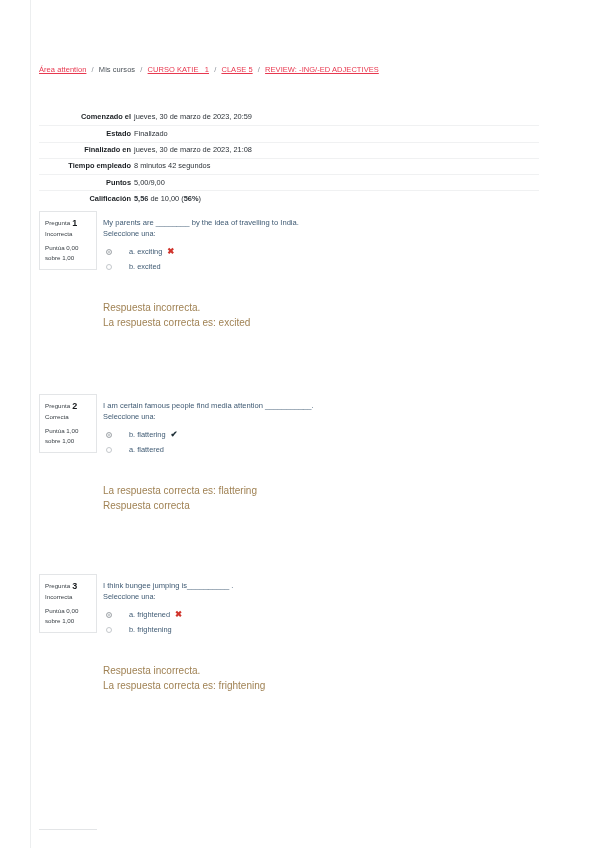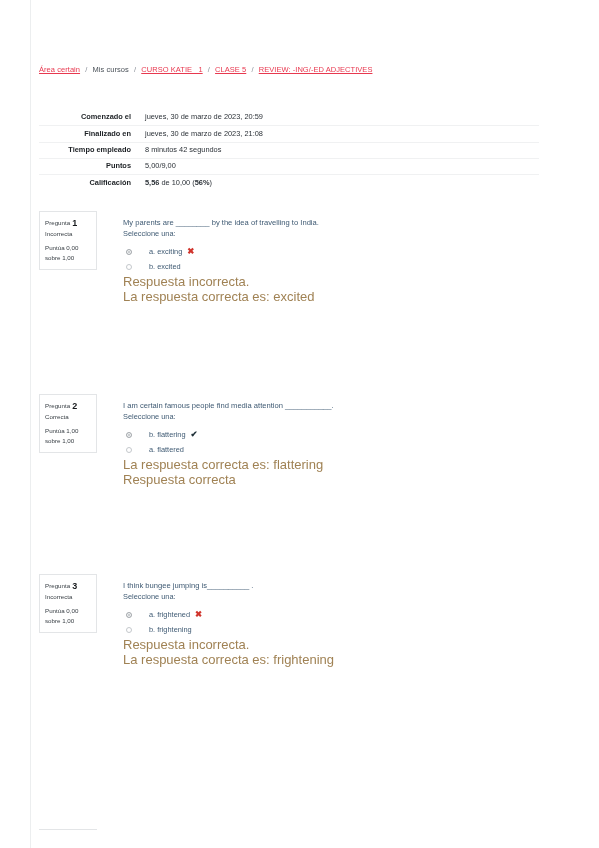--- a/index.html
+++ b/index.html
@@ -65,21 +65,21 @@
   .summary tr:first-child { border-top: none; }
   .summary td {
     padding: 2.4px 0;
     vertical-align: top;
   }
   .summary td.lbl {
     width: 92px;
     text-align: right;
     font-weight: bold;
     color: #1d2125;
-    padding-right: 14px;
+    padding-right: 3px;
     line-height: 10.5px;
   }
   .summary td.val {
     color: #2b3137;
     line-height: 10.5px;
   }
   .summary td.val b { font-weight: bold; }
 
   
   .qblock {
@@ -109,21 +109,21 @@
     font-weight: bold;
     color: #15181b;
     margin-left: 2px;
     vertical-align: -1px;
   }
   .qinfo .qstate { margin-bottom: 4px; }
   .qinfo .qgrade { line-height: 9.5px; }
 
   .qbody {
     position: absolute;
-    left: 84px;
+    left: 64px;
     top: 0;
     width: 400px;
   }
   .qtext {
     font-size: 7.6px;
     line-height: 12px;
     color: #3f5a73;
     padding-top: 6px;
   }
 
@@ -161,58 +161,63 @@
   .mark {
     margin-left: 5px;
     font-size: 8.5px;
     font-weight: bold;
     line-height: 1;
   }
   .mark.wrong { color: #d0342c; }
   .mark.right { color: #1d2e36; }
 
   .feedback {
-    font-size: 13px;
+    margin-top: 26px;
+    font-size: 10px;
     line-height: 15px;
     color: #a08254;
   }
 
   
   .qcut {
     position: absolute;
     left: 8px;
     width: 58px;
     border-top: 1px solid #e3e5e7;
     height: 12px;
   }
 </style>
 </head>
 <body>
 
 <div class="page">
 
   <nav class="breadcrumb">
-    <a class="crumb-link" href="#">Área certain</a>
+    <a class="crumb-link" href="#">Área attention</a>
     <span class="crumb-sep">/</span>
     <span class="crumb-plain">Mis cursos</span>
     <span class="crumb-sep">/</span>
     <a class="crumb-link" href="#">CURSO KATIE _1</a>
     <span class="crumb-sep">/</span>
     <a class="crumb-link" href="#">CLASE 5</a>
     <span class="crumb-sep">/</span>
     <a class="crumb-link" href="#">REVIEW: -ING/-ED ADJECTIVES</a>
   </nav>
 
   <table class="summary">
     <tbody>
         <tr>
       <td class="lbl">Comenzado el</td>
       <td class="val">jueves, 30 de marzo de 2023, 20:59</td>
     </tr>
     <tr>
+      <td class="lbl">Estado</td>
+      <td class="val">Finalizado</td>
+    </tr>
+    <tr>
       <td class="lbl">Finalizado en</td>
       <td class="val">jueves, 30 de marzo de 2023, 21:08</td>
     </tr>
     <tr>
       <td class="lbl">Tiempo empleado</td>
       <td class="val">8 minutos 42 segundos</td>
     </tr>
     <tr>
       <td class="lbl">Puntos</td>
       <td class="val">5,00/9,00</td>

